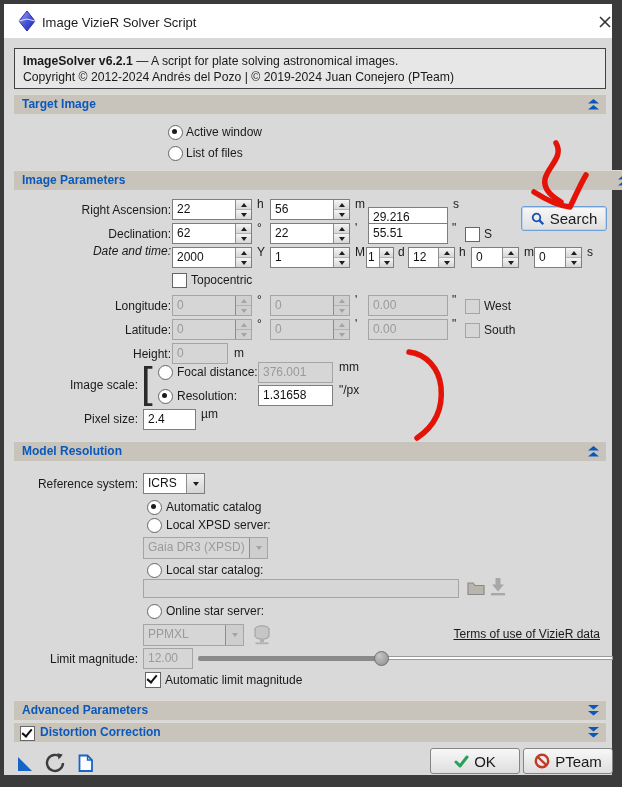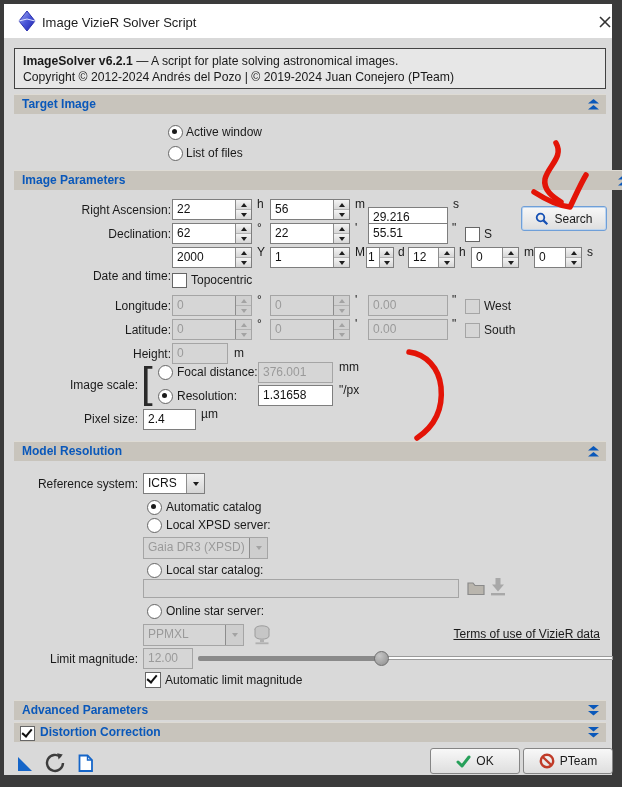--- a/index.html
+++ b/index.html
@@ -47,21 +47,21 @@
   
   .radio{position:absolute;width:13px;height:13px;border-radius:50%;background:#fff;border:1px solid #666;}
   .radio.sel::after{content:"";position:absolute;left:3px;top:3px;width:5px;height:5px;border-radius:50%;background:#1b1b1b;}
   .cb{position:absolute;width:13px;height:13px;background:#fff;border:1px solid #666;}
   .cb.checked::after{content:"";position:absolute;left:3px;top:0px;width:4px;height:8px;
                      border-right:2px solid #101010;border-bottom:2px solid #101010;transform:rotate(40deg);}
 
   
   .btn{position:absolute;box-sizing:border-box;border:1px solid #858585;border-radius:3px;
        background:linear-gradient(#f8f8f8,#dedede);display:flex;align-items:center;justify-content:center;
-       gap:5px;font-size:12px;color:#1a1a1a;cursor:pointer;}
+       gap:5px;font-size:15px;color:#1a1a1a;cursor:pointer;}
   .btn-search{border:1px solid #6f9fd8;box-shadow:inset 0 0 0 1px #bcd4ef;}
 
   
   .sl-fill{position:absolute;height:5px;background:#8a8a8a;border-radius:2px;}
   .sl-rest{position:absolute;height:4px;background:#fdfdfd;border:1px solid #9a9a9a;box-sizing:border-box;}
   .sl-handle{position:absolute;width:15px;height:15px;border-radius:50%;border:1px solid #6f6f6f;
              background:radial-gradient(circle at 35% 30%,#c6c6c6,#8d8d8d);box-sizing:border-box;}
 
   .link{position:absolute;text-decoration:underline;color:#1a1a1a;cursor:pointer;}
   .bracket{position:absolute;font-size:42px;font-weight:300;color:#2a2a2a;line-height:46px;}
@@ -181,21 +181,21 @@
       </span>
   </div>
   <div class="unit" style="left:355px;top:221px;">'</div>
   <div class="field" style="left:368px;top:223px;width:80px;height:21px;">
     <span class="val">55.51</span>
   </div>
   <div class="unit" style="left:452px;top:221px;">"</div>
   <div class="cb" style="left:465px;top:227px;"></div>
   <div class="plain" style="left:484px;top:227px;">S</div>
 
-  <div class="rlabel" style="left:20px;top:269px;width:151px;">Date and time:</div>
+  <div class="rlabel" style="left:20px;top:244px;width:151px;font-style:italic;">Date and time:</div>
   <div class="spin" style="left:172px;top:247px;width:80px;height:21px;">
     <span class="val">2000</span>
     <span class="btns">
         <span class="sb">
           <i class="tri-up"></i>
         </span>
         <span class="sb">
           <i class="tri-dn"></i>
         </span>
       </span>

